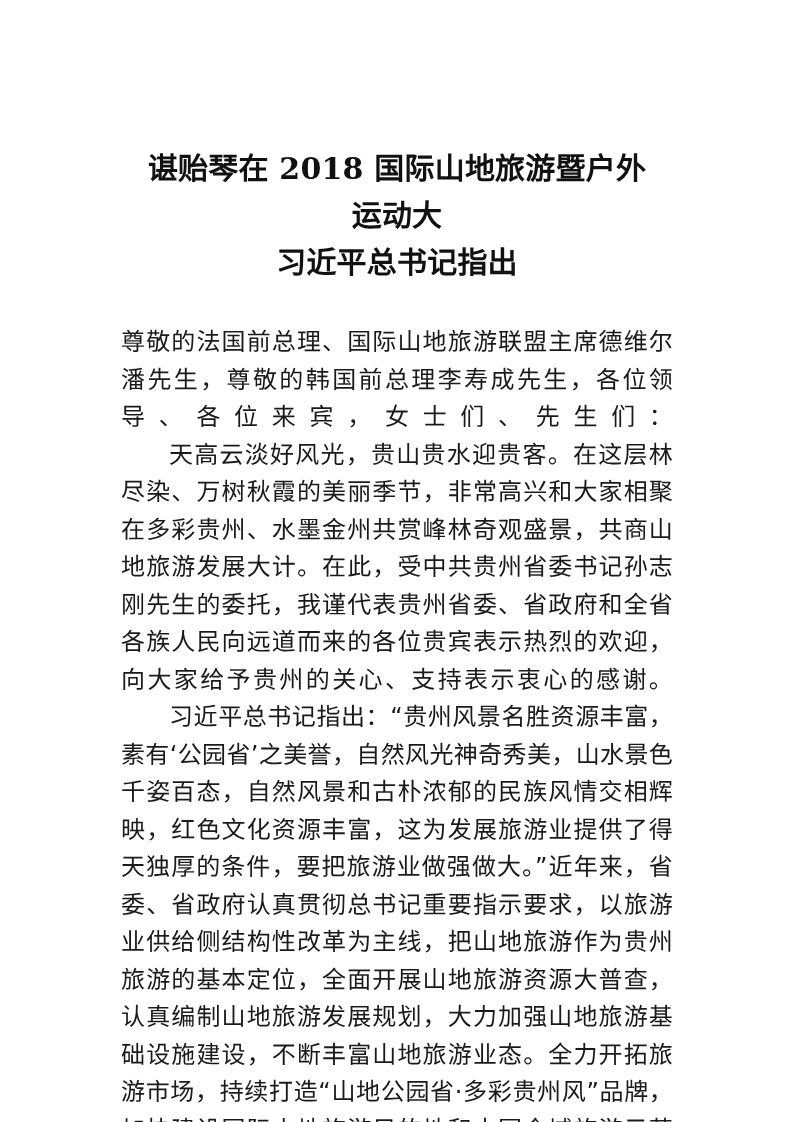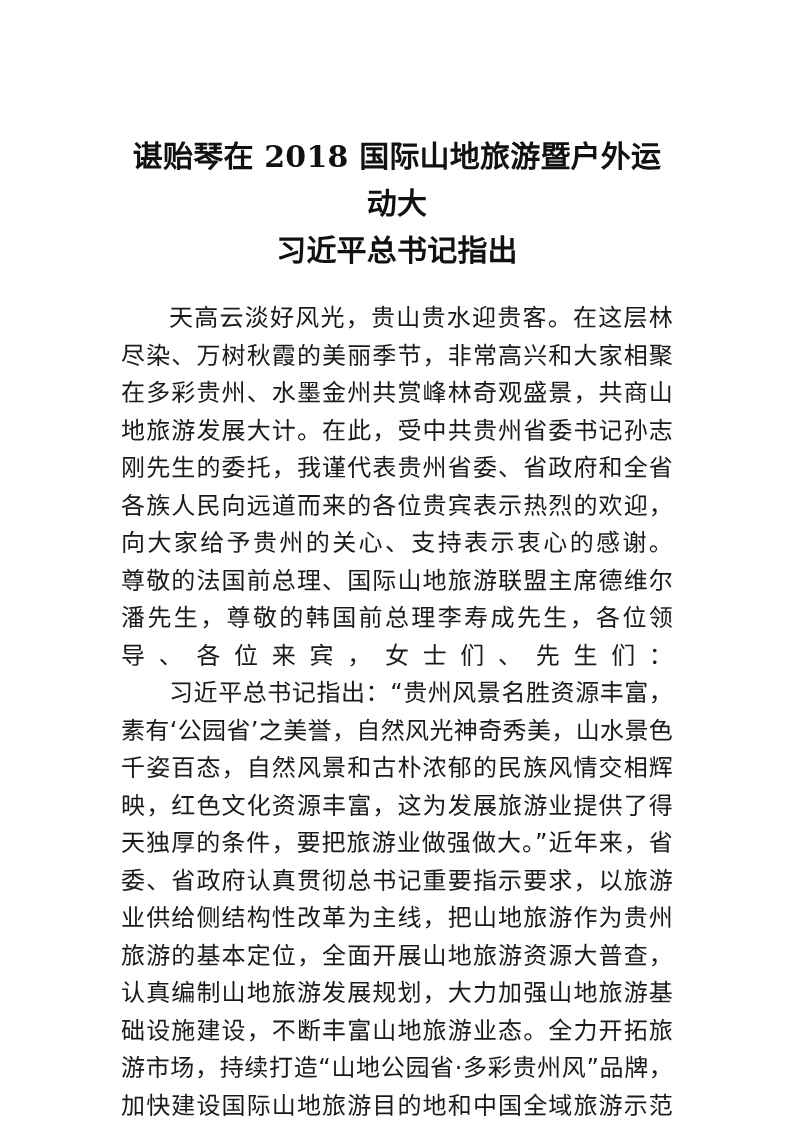--- a/index.html
+++ b/index.html
@@ -21,21 +21,21 @@
 
   .content {
     position: absolute;
     left: 121px;
     top: 0;
     width: 552px;
   }
 
   
   .doc-title {
-    margin: 0;
+    margin: 12px;
     padding-top: 133px;
     font-family: "DejaVu Serif", "Liberation Serif", serif;
     font-size: 30px;
     line-height: 47px;
     font-weight: 700;
     color: #111111;
     text-align: center;
     letter-spacing: 0.2px;
     text-rendering: optimizeLegibility;
   }
@@ -72,19 +72,19 @@
 
 <div class="page">
   <div class="content">
 
     <h1 class="doc-title">
       <span>谌贻琴在 2018 国际山地旅游暨户外运动大</span><br>
       <span>习近平总书记指出</span>
     </h1>
 
     <div class="body-text">
+      <p class="para tail">尊敬的法国前总理、国际山地旅游联盟主席德维尔潘先生，尊敬的韩国前总理李寿成先生，各位领导、各位来宾，女士们、先生们：</p>
       <p class="para indent tail">天高云淡好风光，贵山贵水迎贵客。在这层林尽染、万树秋霞的美丽季节，非常高兴和大家相聚在多彩贵州、水墨金州共赏峰林奇观盛景，共商山地旅游发展大计。在此，受中共贵州省委书记孙志刚先生的委托，我谨代表贵州省委、省政府和全省各族人民向远道而来的各位贵宾表示热烈的欢迎，向大家给予贵州的关心、支持表示衷心的感谢。</p>
-      <p class="para tail">尊敬的法国前总理、国际山地旅游联盟主席德维尔潘先生，尊敬的韩国前总理李寿成先生，各位领导、各位来宾，女士们、先生们：</p>
       <p class="para indent tail">习近平总书记指出：“贵州风景名胜资源丰富，素有‘公园省’之美誉，自然风光神奇秀美，山水景色千姿百态，自然风景和古朴浓郁的民族风情交相辉映，红色文化资源丰富，这为发展旅游业提供了得天独厚的条件，要把旅游业做强做大。”近年来，省委、省政府认真贯彻总书记重要指示要求，以旅游业供给侧结构性改革为主线，把山地旅游作为贵州旅游的基本定位，全面开展山地旅游资源大普查，认真编制山地旅游发展规划，大力加强山地旅游基础设施建设，不断丰富山地旅游业态。全力开拓旅游市场，持续打造“山地公园省·多彩贵州风”品牌，加快建设国际山地旅游目的地和中国全域旅游示范省，贵州旅游业实现持续“井喷”。今年，前三</p>
     </div>
 
   </div>
 </div>
 
 </body></html>

